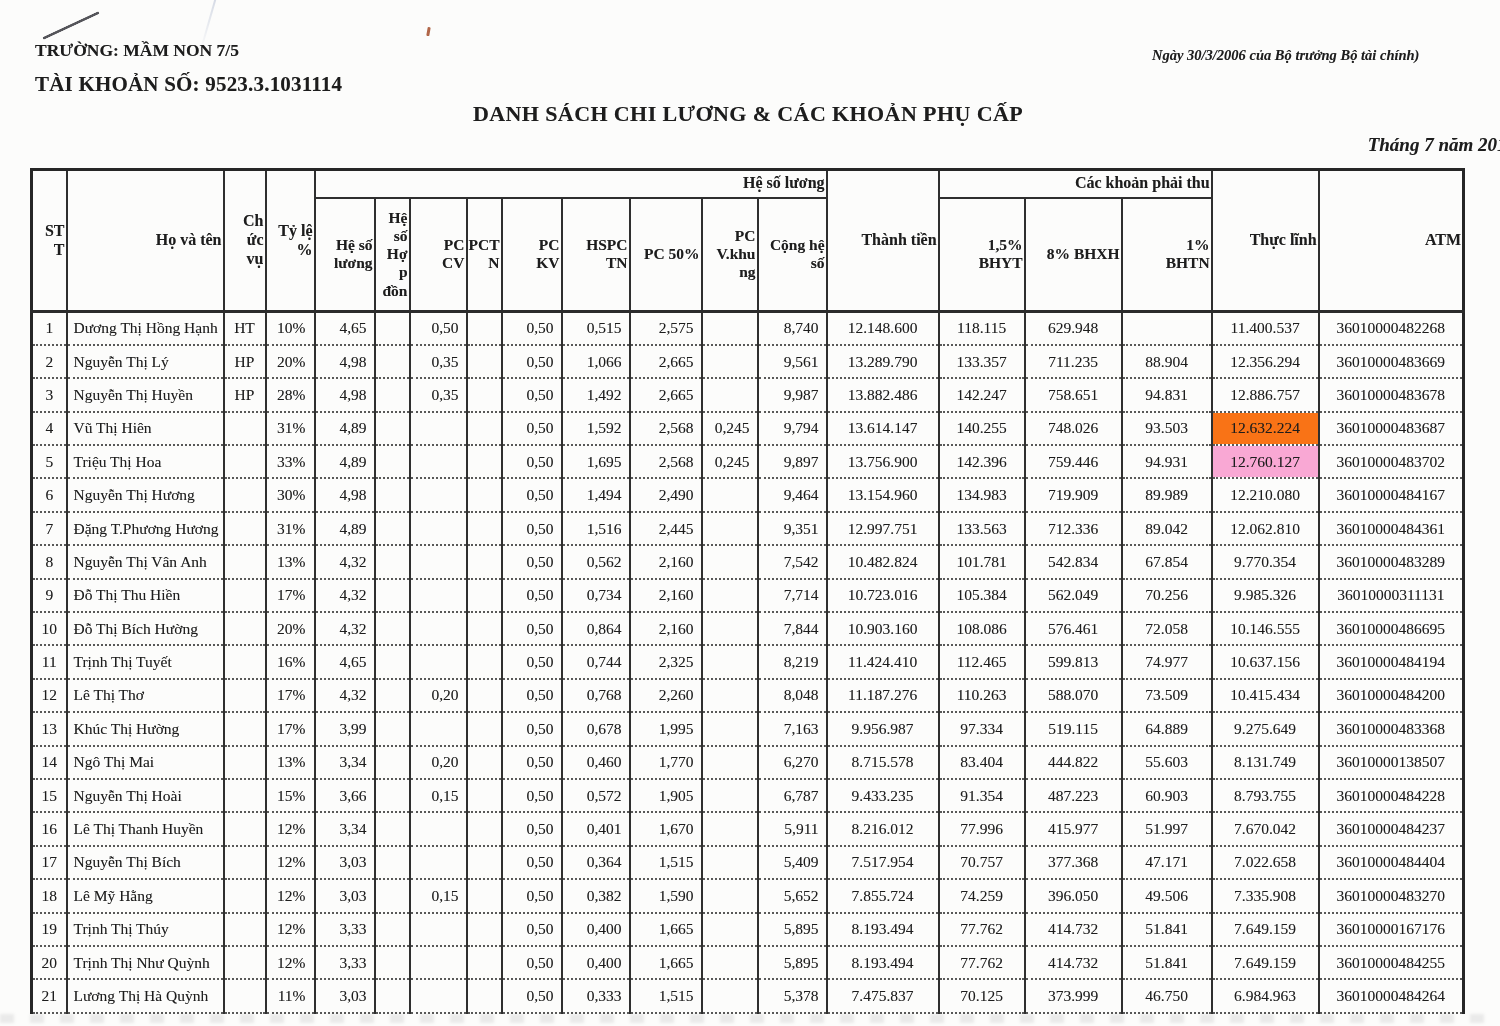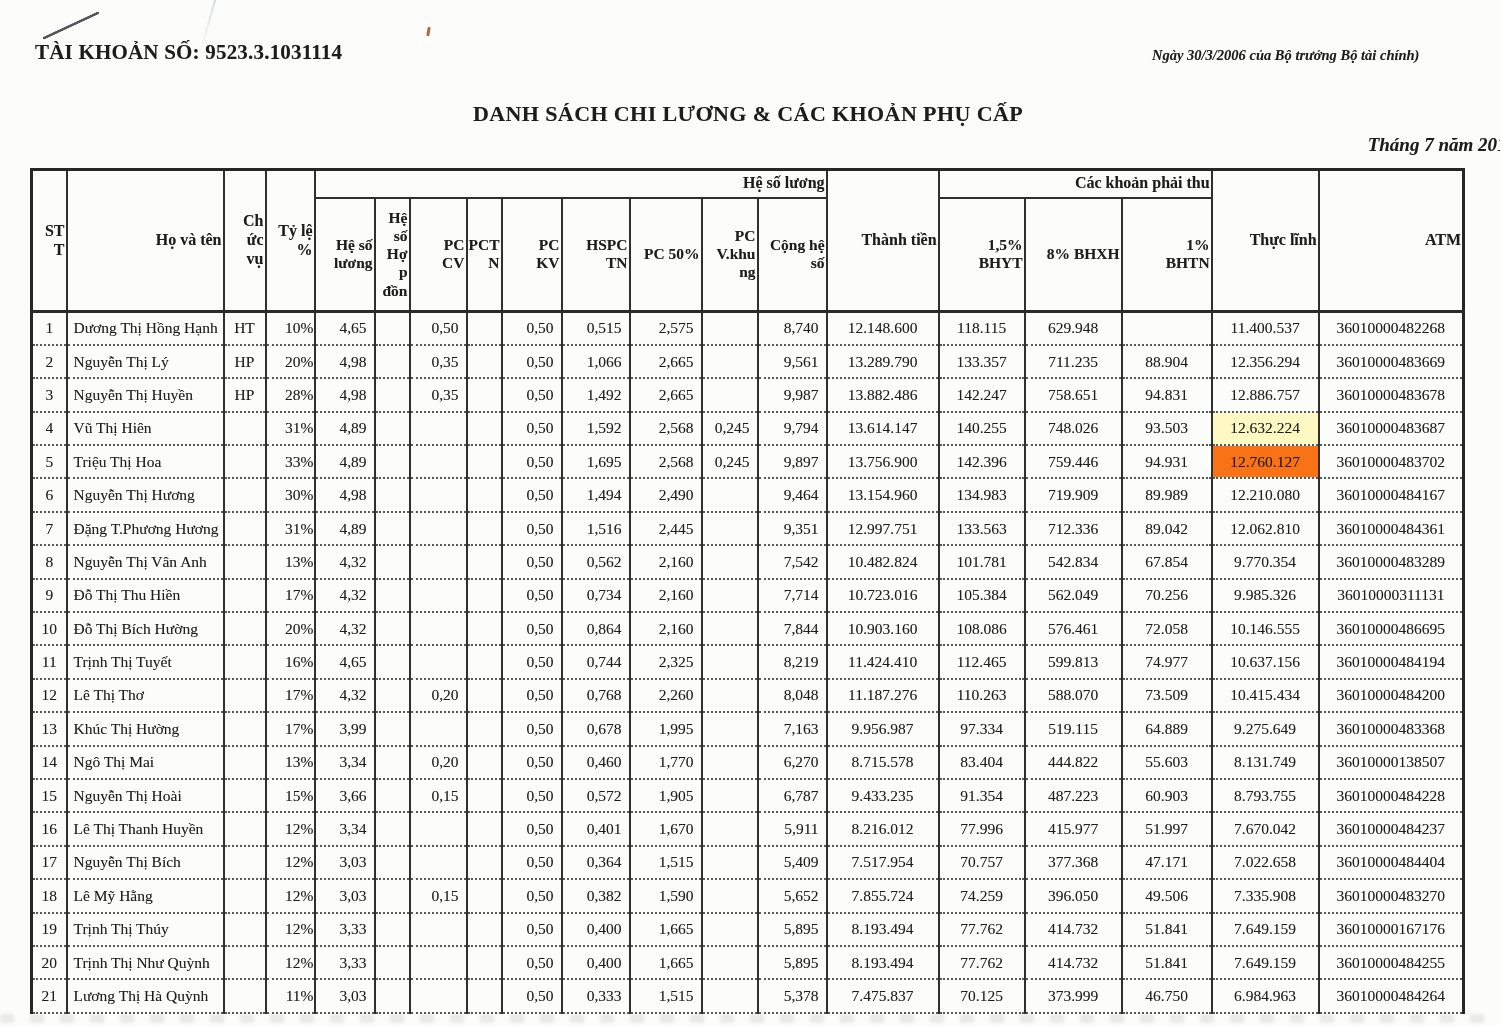--- a/index.html
+++ b/index.html
@@ -36,21 +36,21 @@
   thead tr.grp-row th { height: 28px; font-size: 16px; }
   thead tr.sub-row th { height: 114px; }
   thead { border-bottom: 3px solid #2b2b2b; }
   tbody td {
     height: 33.4px; font-size: 15.5px;
     border-left: 2px solid #2f2f2f; border-right: 2px solid #2f2f2f;
     border-bottom: 2px dotted #585858; border-top: none;
     text-align: center; white-space: nowrap;
   }
   tbody td:nth-child(2) { text-align: left; padding-left: 6px; margin-top: 19px; }
-  tbody td:nth-child(4) { text-align: right; }
+  tbody td:nth-child(4) { text-align: right; padding-right: 8px; }
   tbody td:nth-child(5), tbody td:nth-child(6), tbody td:nth-child(7),
   tbody td:nth-child(8), tbody td:nth-child(9), tbody td:nth-child(10),
   tbody td:nth-child(11), tbody td:nth-child(12), tbody td:nth-child(13)
   { text-align: right; padding-right: 7px; }
 
   
   .pen-stroke { position: absolute; left: 40px; top: 24px; width: 62px; height: 0;
     border-top: 3.5px solid #55555a; border-radius: 3px; transform: rotate(-25deg); }
   .crease-line { position: absolute; left: 207px; top: -2px; width: 2px; height: 54px;
     background: linear-gradient(#c4cbdb, rgba(200,207,222,0)); transform: rotate(16deg); opacity: .7; }
@@ -62,20 +62,21 @@
 </style>
 </head>
 <body>
 
 <div class="pen-stroke"></div>
 <div class="crease-line"></div>
 <div class="red-tick"></div>
 <div class="bottom-smudge"></div>
 
 <div class="hdr-left">
+  <div class="l1">TRƯỜNG: MẦM NON 7/5</div>
   <div class="l3">TÀI KHOẢN SỐ: 9523.3.1031114</div>
 </div>
 
 <div class="hdr-right">
   <div class="r2">Ngày 30/3/2006 của Bộ trưởng Bộ tài chính)</div>
 </div>
 
 <div class="doc-title">DANH SÁCH CHI LƯƠNG &amp; CÁC KHOẢN PHỤ CẤP</div>
 <div class="doc-subtitle">Tháng 7 năm 2019</div>
 
@@ -222,42 +223,42 @@
           <td></td>
           <td>0,50</td>
           <td>1,592</td>
           <td>2,568</td>
           <td>0,245</td>
           <td>9,794</td>
           <td>13.614.147</td>
           <td>140.255</td>
           <td>748.026</td>
           <td>93.503</td>
-          <td style="background: #fef9c3;">12.632.224</td>
+          <td style="background: #f97316;">12.632.224</td>
           <td>36010000483687</td>
         </tr>
         <tr>
           <td>5</td>
           <td>Triệu Thị Hoa</td>
           <td></td>
           <td>33%</td>
           <td>4,89</td>
           <td></td>
           <td></td>
           <td></td>
           <td>0,50</td>
           <td>1,695</td>
           <td>2,568</td>
           <td>0,245</td>
           <td>9,897</td>
           <td>13.756.900</td>
           <td>142.396</td>
           <td>759.446</td>
           <td>94.931</td>
-          <td style="background: #f97316;">12.760.127</td>
+          <td style="background: #f9a8d4;">12.760.127</td>
           <td>36010000483702</td>
         </tr>
         <tr>
           <td>6</td>
           <td>Nguyễn Thị Hương</td>
           <td></td>
           <td>30%</td>
           <td>4,98</td>
           <td></td>
           <td></td>

